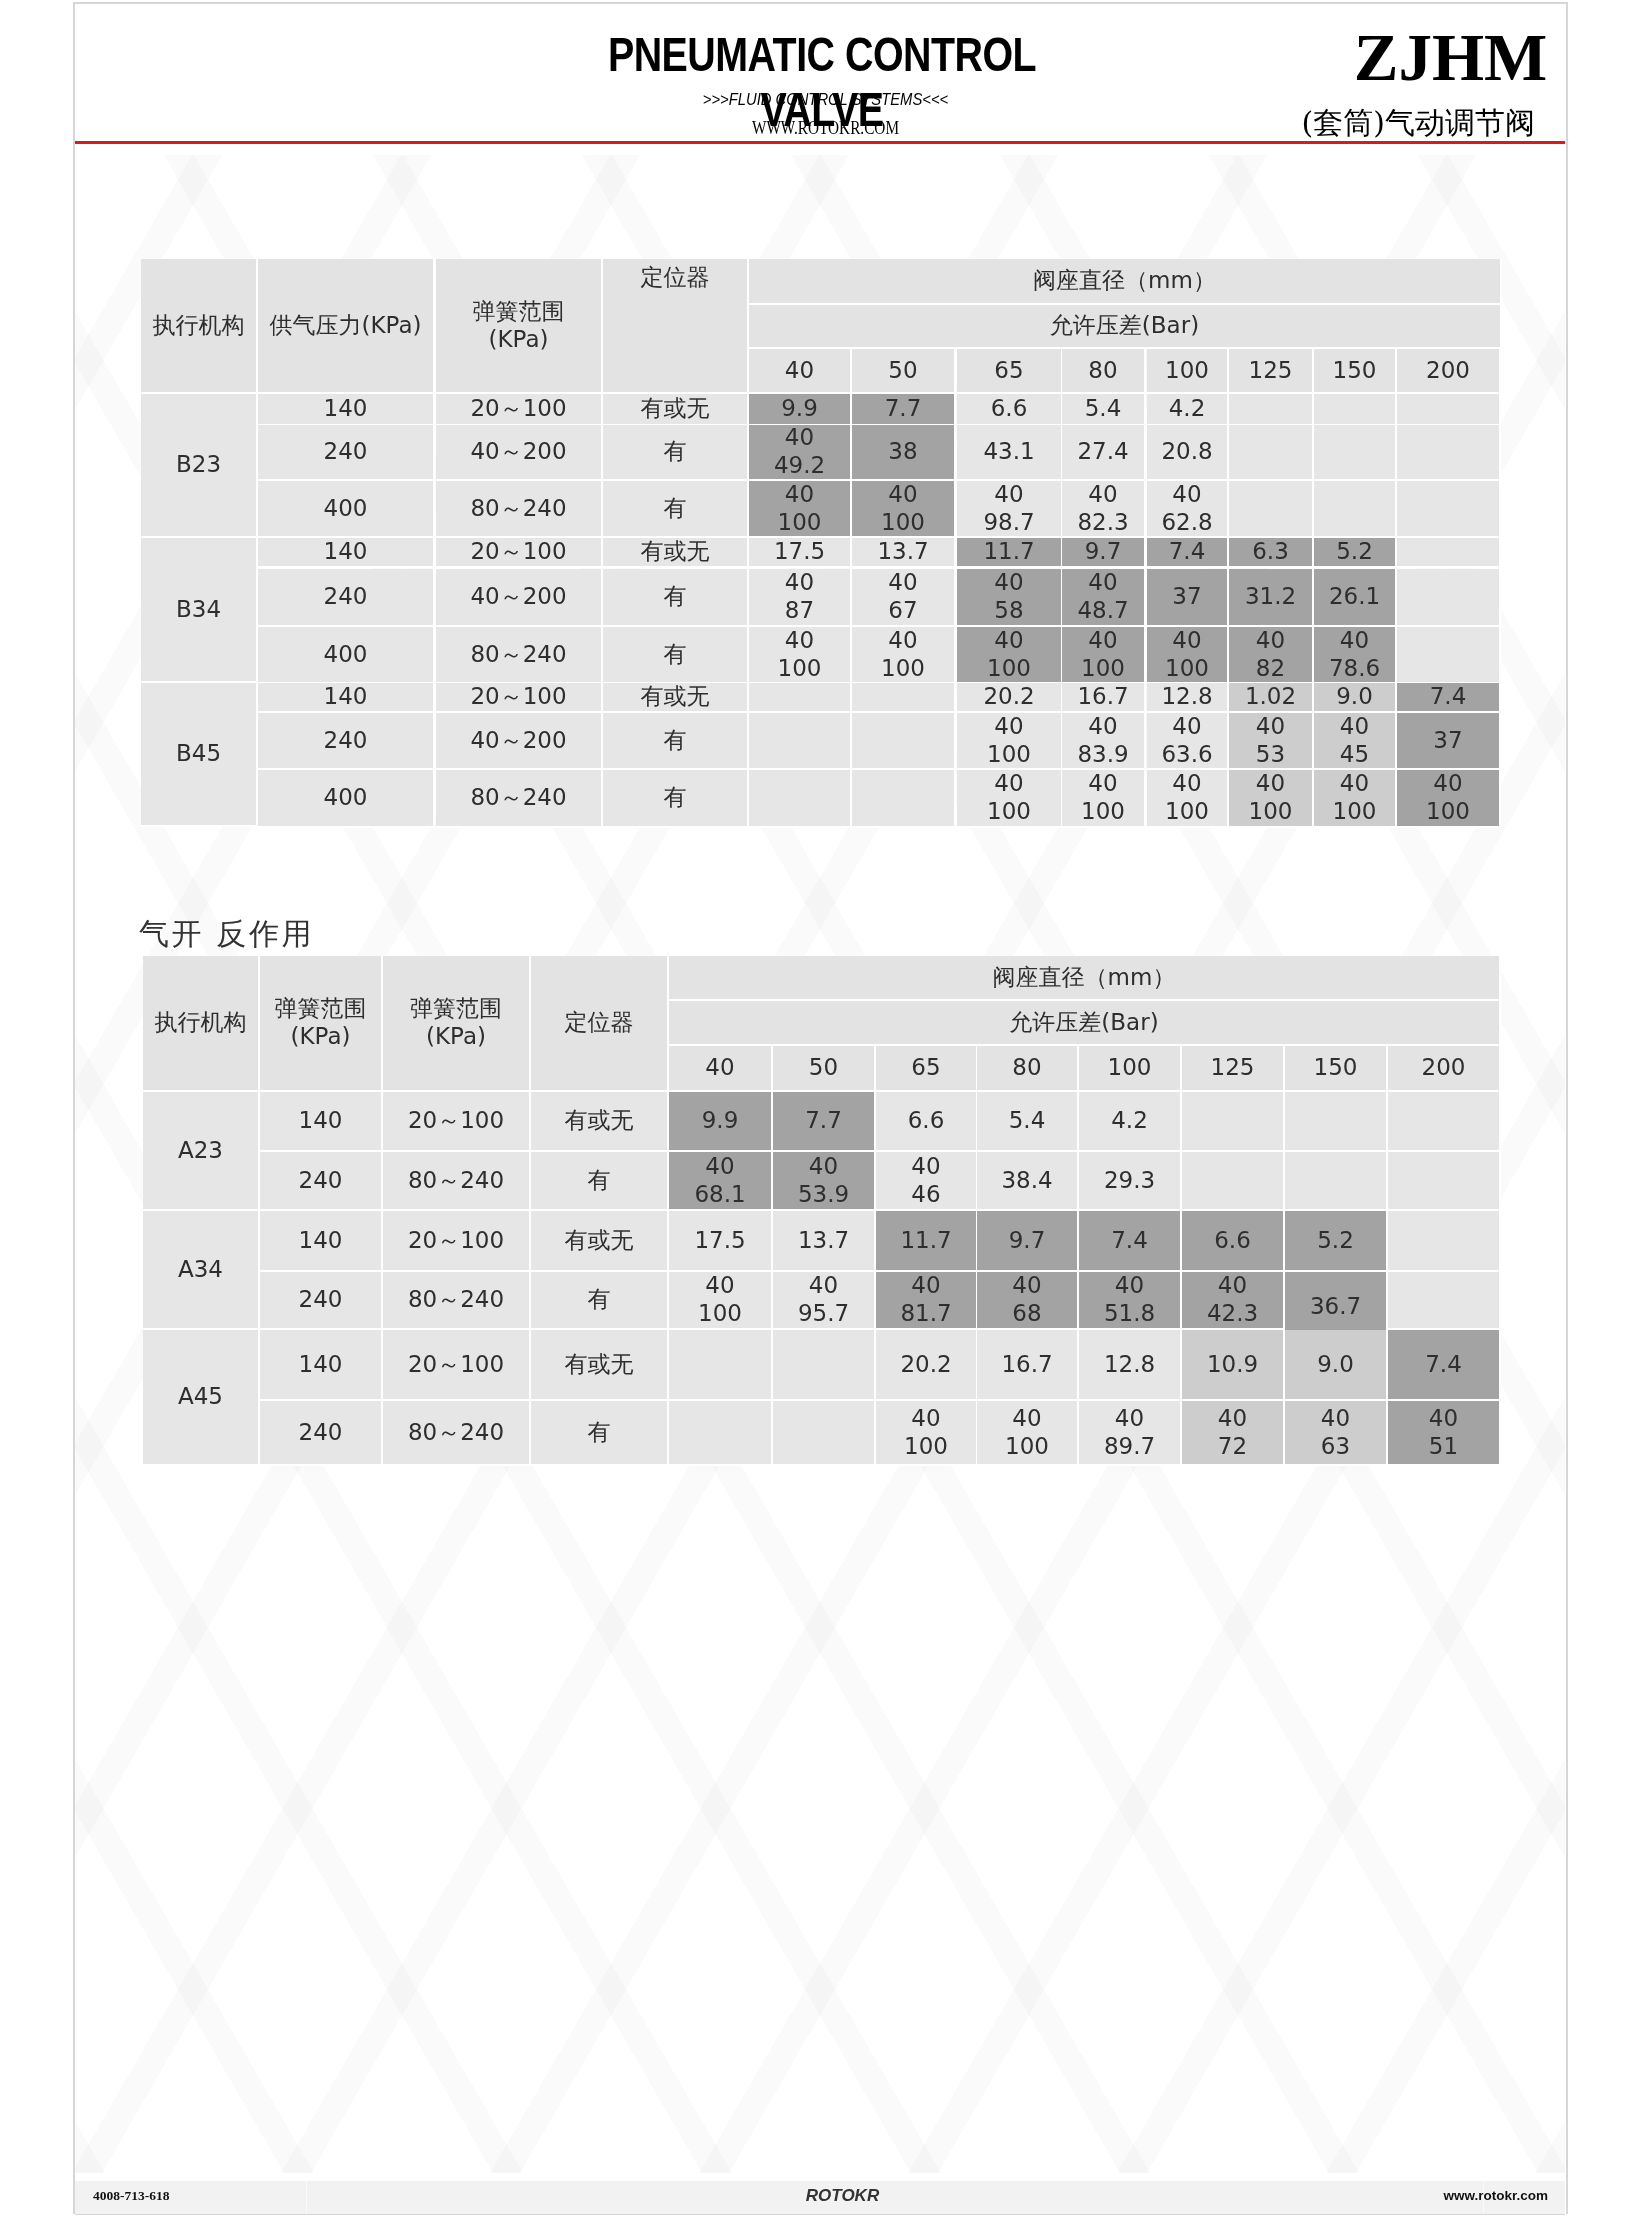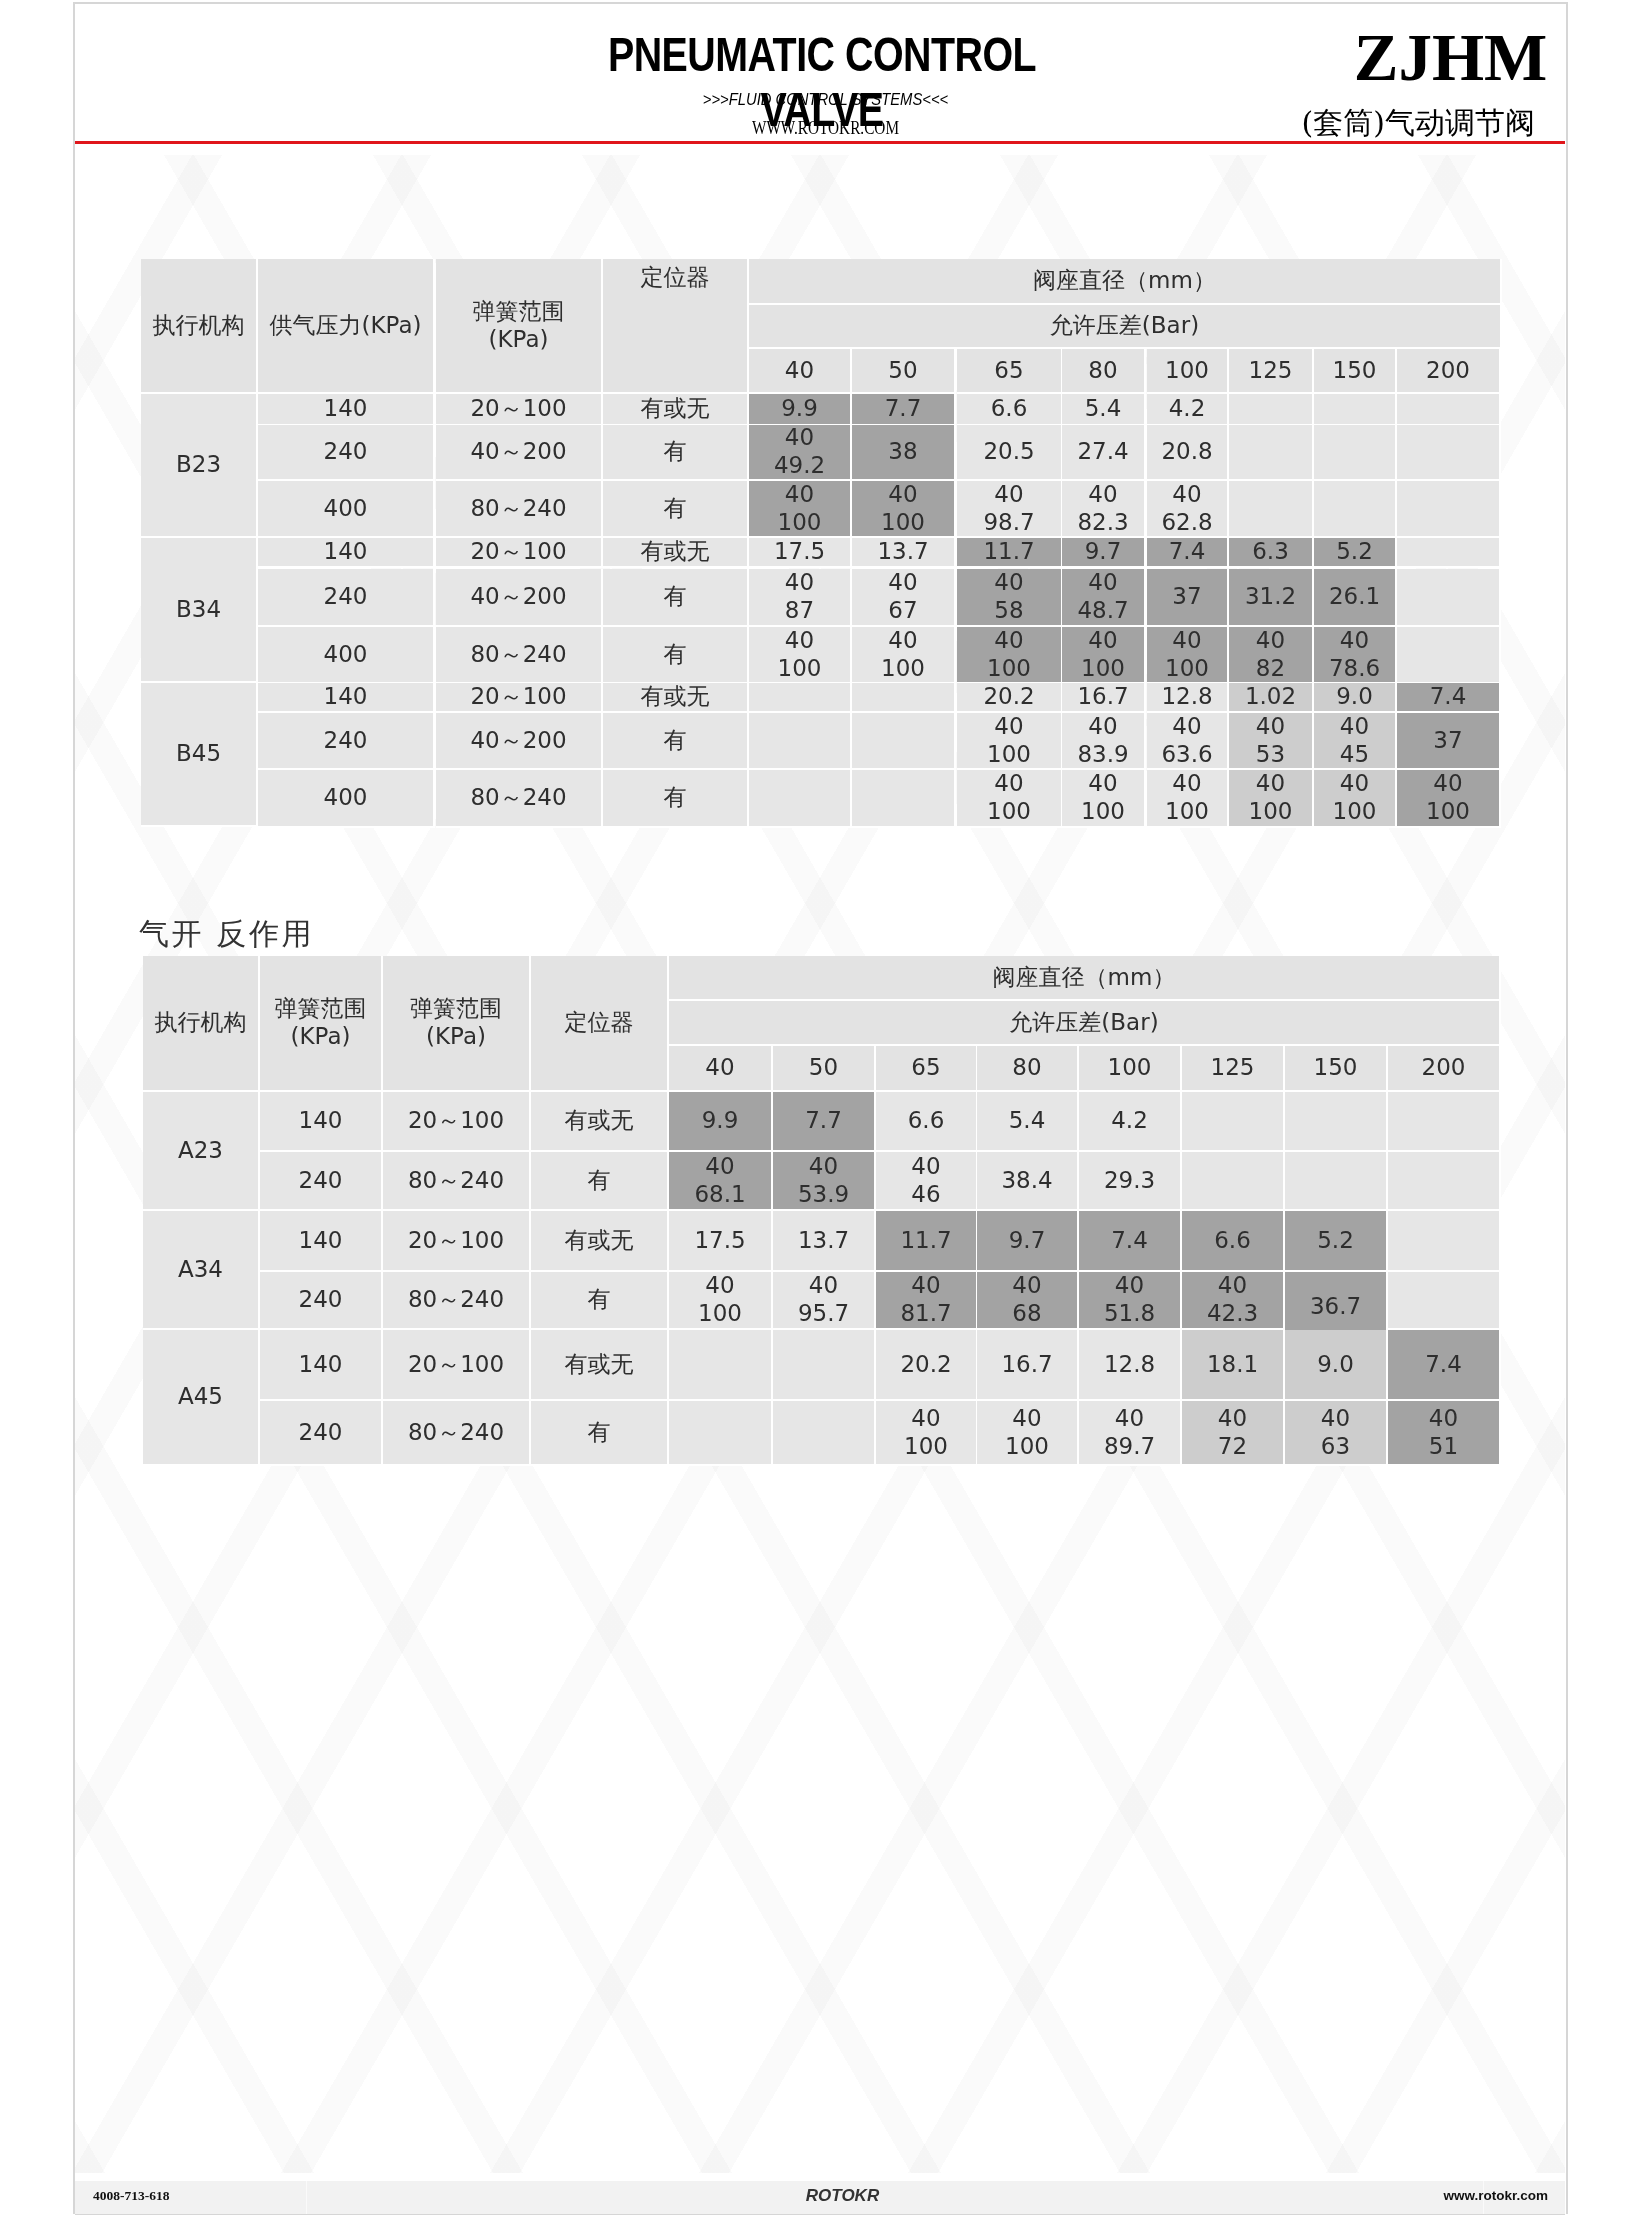--- a/index.html
+++ b/index.html
@@ -112,21 +112,21 @@
     <div class="cell l" style="left: 1006px; top: 135px; width: 82px; height: 32px;">4.2</div>
     <div class="cell l" style="left: 1088px; top: 135px; width: 85px; height: 32px;"></div>
     <div class="cell l" style="left: 1173px; top: 135px; width: 83px; height: 32px;"></div>
     <div class="cell l" style="left: 1256px; top: 135px; width: 104px; height: 32px;"></div>
     <div class="cell l" style="left: 117px; top: 166px; width: 177px; height: 56px;">240</div>
     <div class="cell l" style="left: 295px; top: 166px; width: 167px; height: 56px;">40～200</div>
     <div class="cell l" style="left: 462px; top: 166px; width: 146px; height: 56px;">有</div>
     <div class="cell d" style="left: 608px; top: 166px; width: 103px; height: 56px;">40
 49.2</div>
     <div class="cell d" style="left: 711px; top: 166px; width: 104px; height: 56px;">38</div>
-    <div class="cell l" style="left: 816px; top: 166px; width: 106px; height: 56px;">20.5</div>
+    <div class="cell l" style="left: 816px; top: 166px; width: 106px; height: 56px;">43.1</div>
     <div class="cell l" style="left: 921px; top: 166px; width: 84px; height: 56px;">27.4</div>
     <div class="cell l" style="left: 1006px; top: 166px; width: 82px; height: 56px;">20.8</div>
     <div class="cell l" style="left: 1088px; top: 166px; width: 85px; height: 56px;"></div>
     <div class="cell l" style="left: 1173px; top: 166px; width: 83px; height: 56px;"></div>
     <div class="cell l" style="left: 1256px; top: 166px; width: 104px; height: 56px;"></div>
     <div class="cell l" style="left: 117px; top: 222px; width: 177px; height: 57px;">400</div>
     <div class="cell l" style="left: 295px; top: 222px; width: 167px; height: 57px;">80～240</div>
     <div class="cell l" style="left: 462px; top: 222px; width: 146px; height: 57px;">有</div>
     <div class="cell d" style="left: 608px; top: 222px; width: 103px; height: 57px;">40
 100</div>
@@ -309,21 +309,21 @@
     <div class="cell l" style="left: 1245px; top: 316px; width: 113px; height: 58px;"></div>
     <div class="cell l" style="left: 0px; top: 374px; width: 117px; height: 136px;">A45</div>
     <div class="cell l" style="left: 117px; top: 374px; width: 123px; height: 71px;">140</div>
     <div class="cell l" style="left: 240px; top: 374px; width: 148px; height: 71px;">20～100</div>
     <div class="cell l" style="left: 388px; top: 374px; width: 138px; height: 71px;">有或无</div>
     <div class="cell l" style="left: 526px; top: 374px; width: 104px; height: 71px;"></div>
     <div class="cell l" style="left: 630px; top: 374px; width: 103px; height: 71px;"></div>
     <div class="cell l" style="left: 733px; top: 374px; width: 102px; height: 71px;">20.2</div>
     <div class="cell l" style="left: 834px; top: 374px; width: 102px; height: 71px;">16.7</div>
     <div class="cell l" style="left: 936px; top: 374px; width: 103px; height: 71px;">12.8</div>
-    <div class="cell m" style="left: 1039px; top: 374px; width: 103px; height: 71px;">18.1</div>
+    <div class="cell m" style="left: 1039px; top: 374px; width: 103px; height: 71px;">10.9</div>
     <div class="cell m" style="left: 1142px; top: 374px; width: 103px; height: 71px;">9.0</div>
     <div class="cell d" style="left: 1245px; top: 374px; width: 113px; height: 71px;">7.4</div>
     <div class="cell l" style="left: 117px; top: 445px; width: 123px; height: 65px;">240</div>
     <div class="cell l" style="left: 240px; top: 445px; width: 148px; height: 65px;">80～240</div>
     <div class="cell l" style="left: 388px; top: 445px; width: 138px; height: 65px;">有</div>
     <div class="cell l" style="left: 526px; top: 445px; width: 104px; height: 65px;"></div>
     <div class="cell l" style="left: 630px; top: 445px; width: 103px; height: 65px;"></div>
     <div class="cell l" style="left: 733px; top: 445px; width: 102px; height: 65px;">40
 100</div>
     <div class="cell l" style="left: 834px; top: 445px; width: 102px; height: 65px;">40

